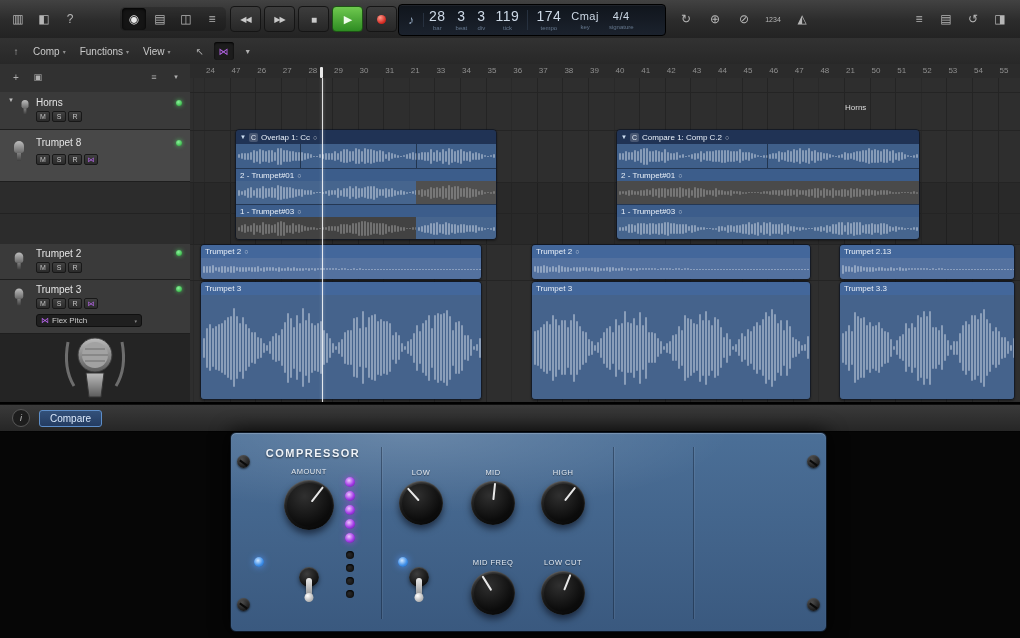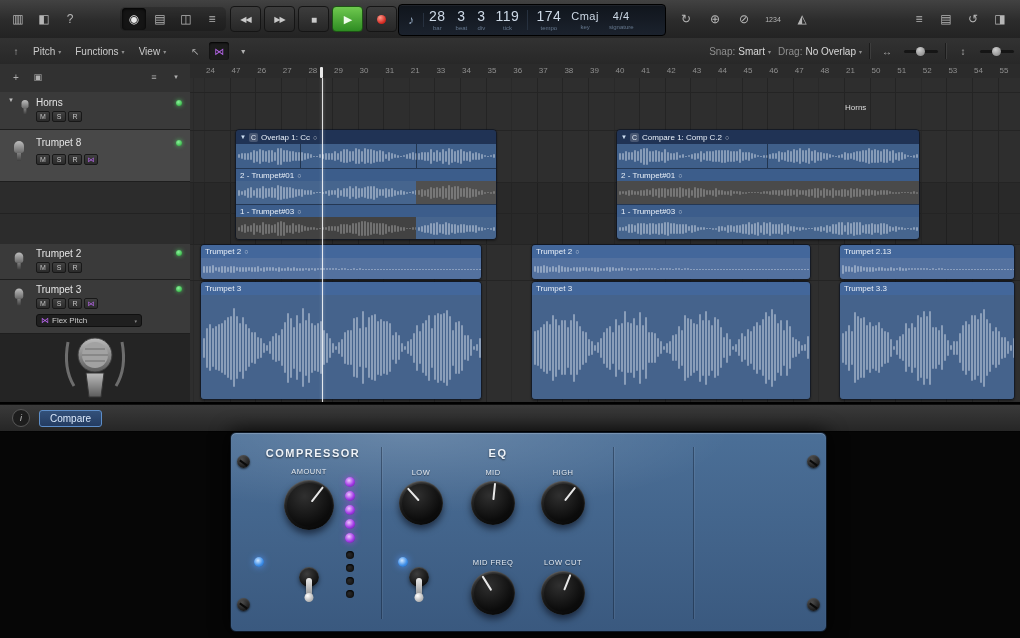--- a/index.html
+++ b/index.html
@@ -236,57 +236,35 @@
       <div class="icon-btn">≡</div>
       <div class="icon-btn">▤</div>
       <div class="icon-btn">↺</div>
       <div class="icon-btn">◨</div>
     </div>
 </div>
 
 <div id="toolbar2">
   <div class="t2btn" style="margin-left:6px">↑</div>
   <div class="menu">
-    <span>Pitch</span>
+    <span>Comp</span>
       <span class="car">▾</span>
   </div>
   <div class="menu">
     <span>Functions</span>
       <span class="car">▾</span>
   </div>
   <div class="menu">
     <span>View</span>
       <span class="car">▾</span>
   </div>
   <div class="t2btn" style="margin-left:12px">↖</div>
   <div class="t2btn flexon" style="margin-left:4px">⋈</div>
   <div class="t2btn" style="margin-left:4px;font-size:7px">▼</div>
 
-  <div class="t2-right">
-    <div class="menu" style="padding:0">
-      <span class="t2label">Snap:</span>
-      <span class="t2value">Smart</span>
-      <span class="car">▾</span>
-    </div>
-    <div class="menu" style="padding:0">
-      <span class="t2label">Drag:</span>
-      <span class="t2value">No Overlap</span>
-      <span class="car">▾</span>
-    </div>
-    <div class="vsep"></div>
-    <div class="t2btn">↔</div>
-    <div class="mini-slider">
-        <div class="h"></div>
-      </div>
-    <div class="vsep"></div>
-    <div class="t2btn">↕</div>
-    <div class="mini-slider">
-        <div class="h"></div>
-      </div>
-  </div>
 </div>
 
 <div id="corner">
   <div class="t2btn" style="position:absolute;left:6px;top:4px">+</div>
   <div class="t2btn" style="position:absolute;left:28px;top:4px;font-size:9px">▣</div>
   <div class="t2btn" style="position:absolute;right:26px;top:4px;font-size:9px">≡</div>
   <div class="t2btn" style="position:absolute;right:4px;top:4px;font-size:7px">▾</div>
 </div>
 <div id="ruler">
   <div class="ph-marker"></div>
@@ -1631,21 +1609,20 @@
       </div>
       <div class="led blue" style="left:11px;top:116px"></div>
       <div class="toggle" style="left:55px;top:126px">
         <div class="base"></div>
           <div class="lever"></div>
           <div class="tip"></div>
       </div>
     </div>
 
     <div class="sec" style="left:152px;width:230px">
-      <div class="section-title">EQ</div>
       <div class="ctl-label" style="left:38px;top:27px">LOW</div>
       <div class="ctl-label" style="left:110px;top:27px">MID</div>
       <div class="ctl-label" style="left:180px;top:27px">HIGH</div>
       <div class="knob" style="left:16px;top:40px;width:44px;height:44px">
         <div class="cap"></div>
           <div class="pointer" style="transform: rotate(-42deg);"></div>
       </div>
       <div class="knob" style="left:88px;top:40px;width:44px;height:44px">
         <div class="cap"></div>
           <div class="pointer" style="transform: rotate(6deg);"></div>

